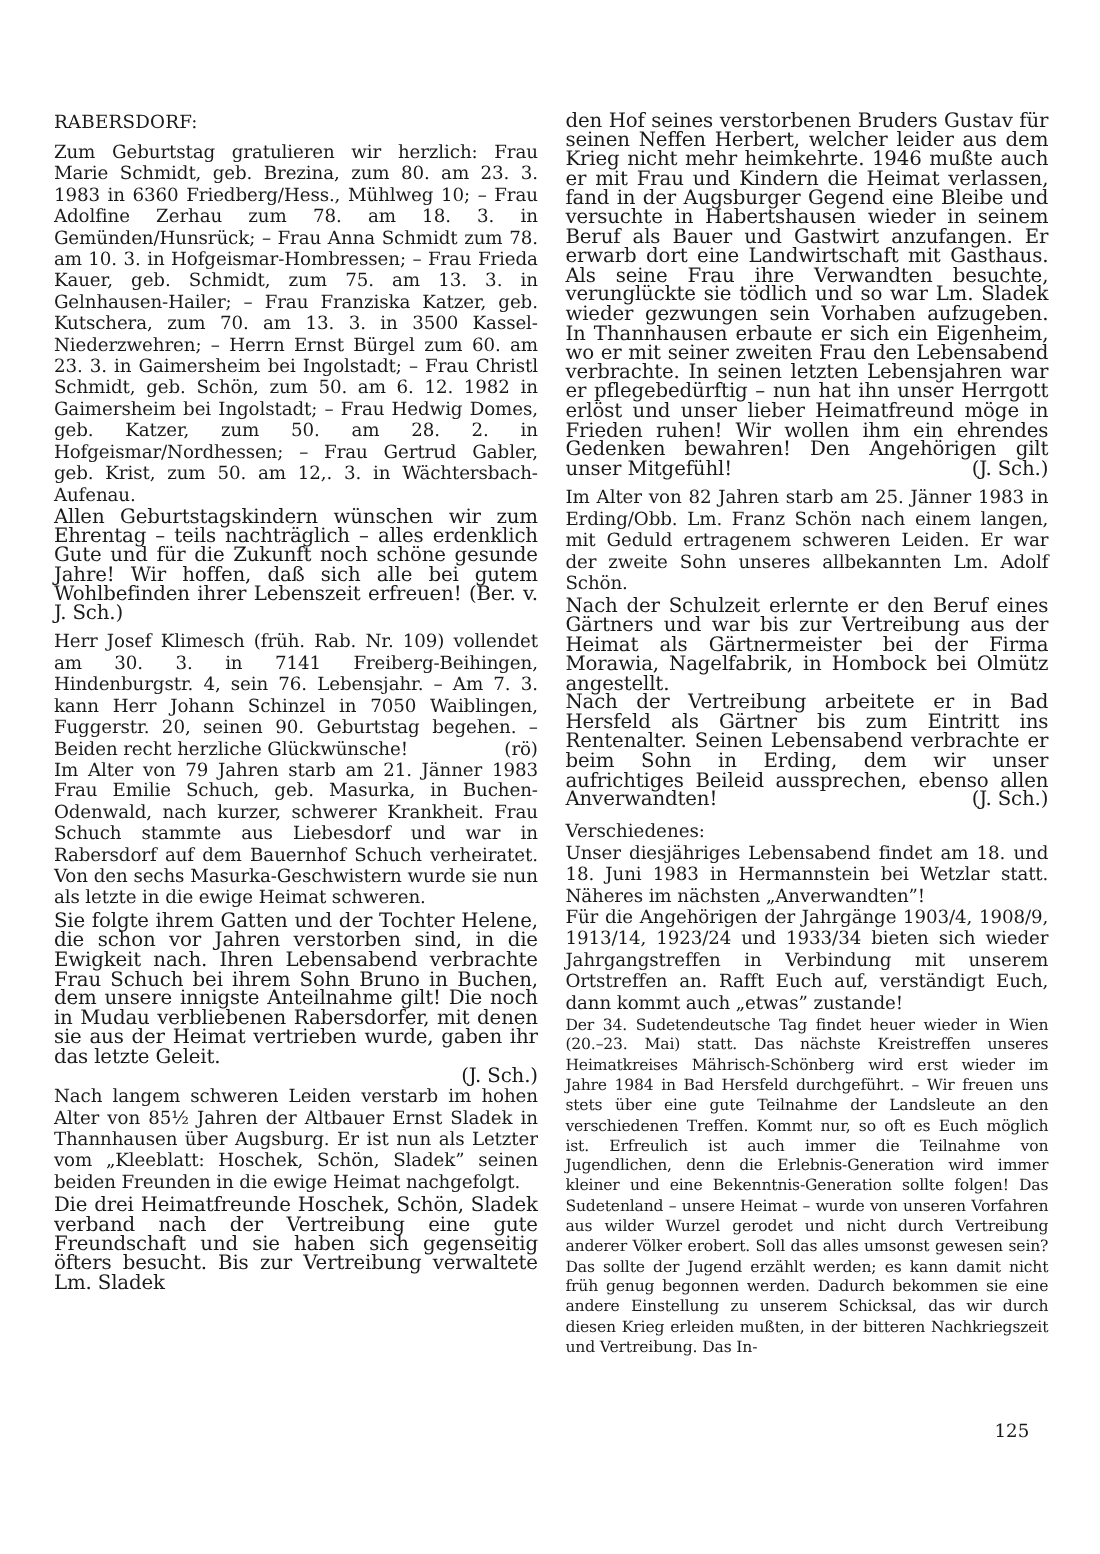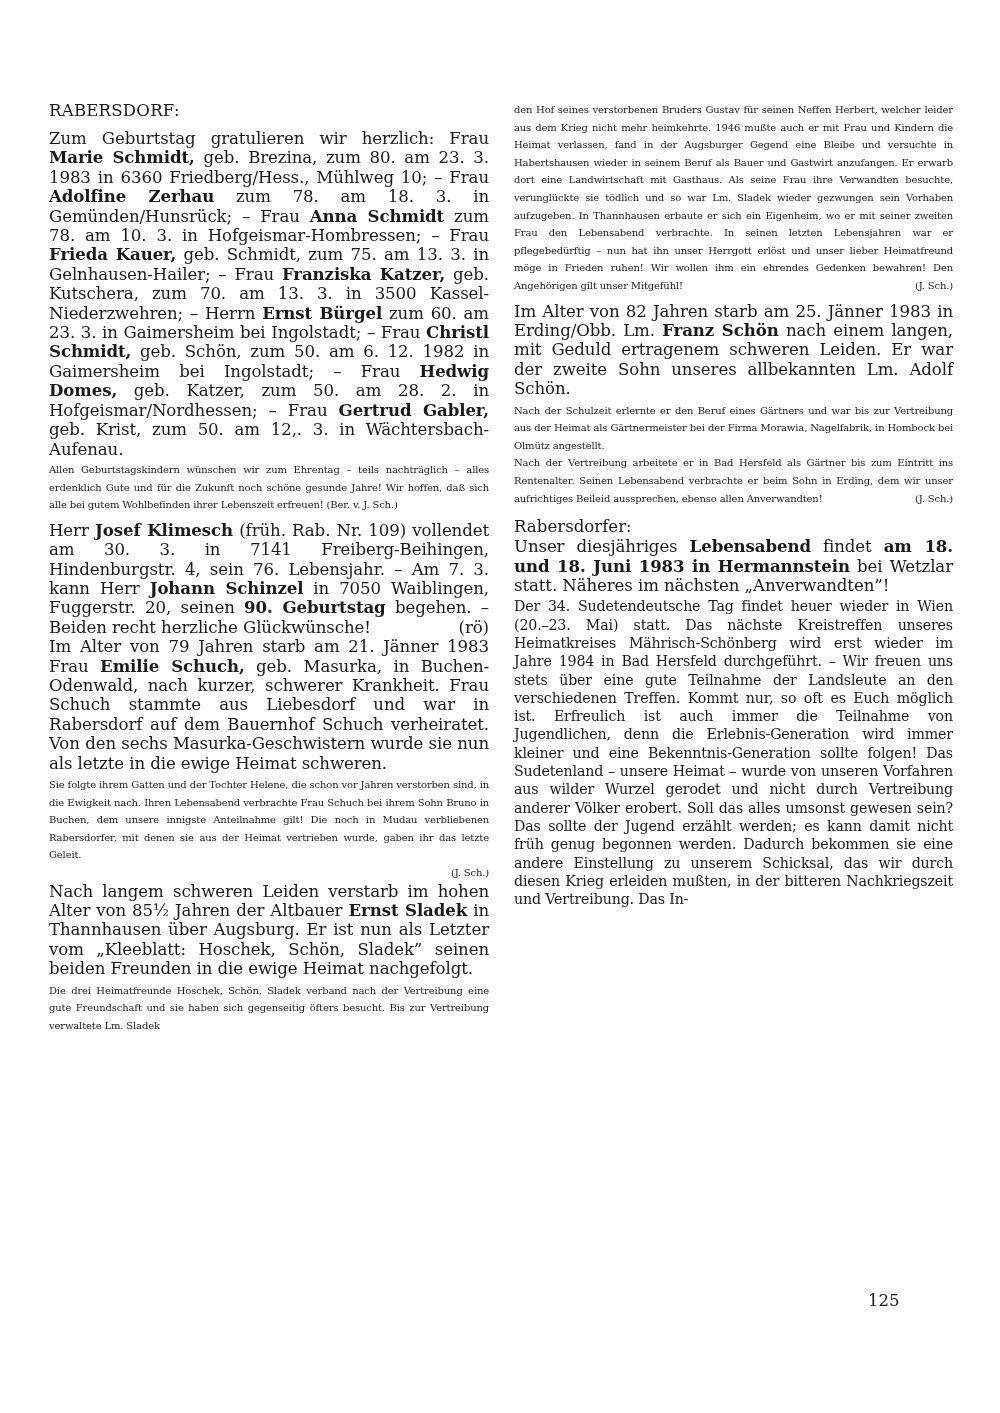--- a/index.html
+++ b/index.html
@@ -3,28 +3,28 @@
 <meta charset="utf-8">
 <style>
   html, body { margin: 0; padding: 0; background: #ffffff; }
   body { width: 1000px; height: 1413px; position: relative; overflow: hidden; color: #1a1a1a;
          font-family: "DejaVu Serif", "Liberation Serif", serif; }
   .col { position: absolute; top: 100px; width: 440px; }
   #col-left { left: 49px; top: 101px; }
   #col-right { left: 514px; top: 101px; width: 439px; }
   .p { margin: 0; text-align: justify; }
   .lg { font-size: 16.6px; line-height: 19.4px; letter-spacing: -0.1px; }
-  .sm { font-size: 10px; line-height: 17.6px; letter-spacing: -0.15px; }
+  .sm { font-size: 18px; line-height: 17.6px; letter-spacing: -0.15px; }
   .h { font-weight: normal; font-size: 16.6px; line-height: 20px; margin: 0; }
   .h.first { margin-bottom: 8px; letter-spacing: 0.2px; }
-  b { font-weight: bold; }
+  b { font-weight: normal; }
   .gap { margin-top: 7px; }
   .sig { float: right; }
   .sigline { text-align: right; }
-  #page-number { position: absolute; left: 868px; top: 1291px; font-size: 16.6px; }
+  #page-number { position: absolute; left: 904px; top: 1291px; font-size: 16.6px; }
 </style>
 </head>
 <body>
 
 <div id="col-left" class="col">
   <h2 class="h first">RABERSDORF:</h2>
   <p class="p lg"><span>Zum Geburtstag gratulieren wir herzlich: Frau </span><b>Marie Schmidt,</b><span> geb. Brezina, zum 80. am 23. 3. 1983 in 6360 Friedberg/Hess., Mühlweg 10; – Frau </span><b>Adolfine Zerhau</b><span> zum 78. am 18. 3. in Gemünden/Hunsrück; – Frau </span><b>Anna Schmidt</b><span> zum 78. am 10. 3. in Hofgeismar-Hombressen; – Frau </span><b>Frieda Kauer,</b><span> geb. Schmidt, zum 75. am 13. 3. in Gelnhausen-Hailer; – Frau </span><b>Franziska Katzer,</b><span> geb. Kutschera, zum 70. am 13. 3. in 3500 Kassel-Niederzwehren; – Herrn </span><b>Ernst Bürgel</b><span> zum 60. am 23. 3. in Gaimersheim bei Ingolstadt; – Frau </span><b>Christl Schmidt,</b><span> geb. Schön, zum 50. am 6. 12. 1982 in Gaimersheim bei Ingolstadt; – Frau </span><b>Hedwig Domes,</b><span> geb. Katzer, zum 50. am 28. 2. in Hofgeismar/Nordhessen; – Frau </span><b>Gertrud Gabler,</b><span> geb. Krist, zum 50. am 12,. 3. in Wächtersbach-Aufenau.</span></p>
   <p class="p sm" style="margin-top:2px">Allen Geburtstagskindern wünschen wir zum Ehrentag – teils nachträglich – alles erdenklich Gute und für die Zukunft noch schöne gesunde Jahre! Wir hoffen, daß sich alle bei gutem Wohlbefinden ihrer Lebenszeit erfreuen! (Ber. v. J. Sch.)</p>
   <p class="p lg gap"><span><span>Herr </span><b>Josef Klimesch</b><span> (früh. Rab. Nr. 109) vollendet am 30. 3. in 7141 Freiberg-Beihingen, Hindenburgstr. 4, sein 76. Lebensjahr. – Am 7. 3. kann Herr </span><b>Johann Schinzel</b><span> in 7050 Waiblingen, Fuggerstr. 20, seinen </span><b>90. Geburtstag</b><span> begehen. – Beiden recht herzliche Glückwünsche!</span></span><span class="sig">(rö)</span></p>
   <p class="p lg"><span>Im Alter von 79 Jahren starb am 21. Jänner 1983 Frau </span><b>Emilie Schuch,</b><span> geb. Masurka, in Buchen-Odenwald, nach kurzer, schwerer Krankheit. Frau Schuch stammte aus Liebesdorf und war in Rabersdorf auf dem Bauernhof Schuch verheiratet. Von den sechs Masurka-Geschwistern wurde sie nun als letzte in die ewige Heimat schweren.</span></p>
@@ -32,18 +32,19 @@
   <p class="p sm sigline">(J. Sch.)</p>
   <p class="p lg"><span>Nach langem schweren Leiden verstarb im hohen Alter von 85½ Jahren der Altbauer </span><b>Ernst Sladek</b><span> in Thannhausen über Augsburg. Er ist nun als Letzter vom „Kleeblatt: Hoschek, Schön, Sladek” seinen beiden Freunden in die ewige Heimat nachgefolgt.</span></p>
   <p class="p sm" style="margin-top:3px">Die drei Heimatfreunde Hoschek, Schön, Sladek verband nach der Vertreibung eine gute Freundschaft und sie haben sich gegenseitig öfters besucht. Bis zur Vertreibung verwaltete Lm. Sladek</p>
 </div>
 
 <div id="col-right" class="col">
   <p class="p sm"><span>den Hof seines verstorbenen Bruders Gustav für seinen Neffen Herbert, welcher leider aus dem Krieg nicht mehr heimkehrte. 1946 mußte auch er mit Frau und Kindern die Heimat verlassen, fand in der Augsburger Gegend eine Bleibe und versuchte in Habertshausen wieder in seinem Beruf als Bauer und Gastwirt anzufangen. Er erwarb dort eine Landwirtschaft mit Gasthaus. Als seine Frau ihre Verwandten besuchte, verunglückte sie tödlich und so war Lm. Sladek wieder gezwungen sein Vorhaben aufzugeben. In Thannhausen erbaute er sich ein Eigenheim, wo er mit seiner zweiten Frau den Lebensabend verbrachte. In seinen letzten Lebensjahren war er pflegebedürftig – nun hat ihn unser Herrgott erlöst und unser lieber Heimatfreund möge in Frieden ruhen! Wir wollen ihm ein ehrendes Gedenken bewahren! Den Angehörigen gilt unser Mitgefühl!</span><span class="sig">(J. Sch.)</span></p>
   <p class="p lg gap"><span>Im Alter von 82 Jahren starb am 25. Jänner 1983 in Erding/Obb. Lm. </span><b>Franz Schön</b><span> nach einem langen, mit Geduld ertragenem schweren Leiden. Er war der zweite Sohn unseres allbekannten Lm. Adolf Schön.</span></p>
   <p class="p sm" style="margin-top:3px">Nach der Schulzeit erlernte er den Beruf eines Gärtners und war bis zur Vertreibung aus der Heimat als Gärtnermeister bei der Firma Morawia, Nagelfabrik, in Hombock bei Olmütz angestellt.</p>
   <p class="p sm"><span>Nach der Vertreibung arbeitete er in Bad Hersfeld als Gärtner bis zum Eintritt ins Rentenalter. Seinen Lebensabend verbrachte er beim Sohn in Erding, dem wir unser aufrichtiges Beileid aussprechen, ebenso allen Anverwandten!</span><span class="sig">(J. Sch.)</span></p>
-  <h2 class="h gap" style="margin-top:10px">Rabersdorfer:</h2>
+  <h2 class="h gap" style="margin-top:10px">Verschiedenes:</h2>
   <p class="p lg"><span>Unser diesjähriges </span><b>Lebensabend</b><span> findet </span><b>am 18. und 18. Juni 1983 in Hermannstein</b><span> bei Wetzlar statt. Näheres im nächsten „Anverwandten”!</span></p>
+  <p class="p lg">Für die Angehörigen der Jahrgänge 1903/4, 1908/9, 1913/14, 1923/24 und 1933/34 bieten sich wieder Jahrgangstreffen in Verbindung mit unserem Ortstreffen an. Rafft Euch auf, verständigt Euch, dann kommt auch „etwas” zustande!</p>
   <p class="p sm" style="margin-top:2px;font-size:14.2px;line-height:18.3px">Der 34. Sudetendeutsche Tag findet heuer wieder in Wien (20.–23. Mai) statt. Das nächste Kreistreffen unseres Heimatkreises Mährisch-Schönberg wird erst wieder im Jahre 1984 in Bad Hersfeld durchgeführt. – Wir freuen uns stets über eine gute Teilnahme der Landsleute an den verschiedenen Treffen. Kommt nur, so oft es Euch möglich ist. Erfreulich ist auch immer die Teilnahme von Jugendlichen, denn die Erlebnis-Generation wird immer kleiner und eine Bekenntnis-Generation sollte folgen! Das Sudetenland – unsere Heimat – wurde von unseren Vorfahren aus wilder Wurzel gerodet und nicht durch Vertreibung anderer Völker erobert. Soll das alles umsonst gewesen sein? Das sollte der Jugend erzählt werden; es kann damit nicht früh genug begonnen werden. Dadurch bekommen sie eine andere Einstellung zu unserem Schicksal, das wir durch diesen Krieg erleiden mußten, in der bitteren Nachkriegszeit und Vertreibung. Das In-</p>
 </div>
 
 <div id="page-number">125</div>
 
 </body></html>

